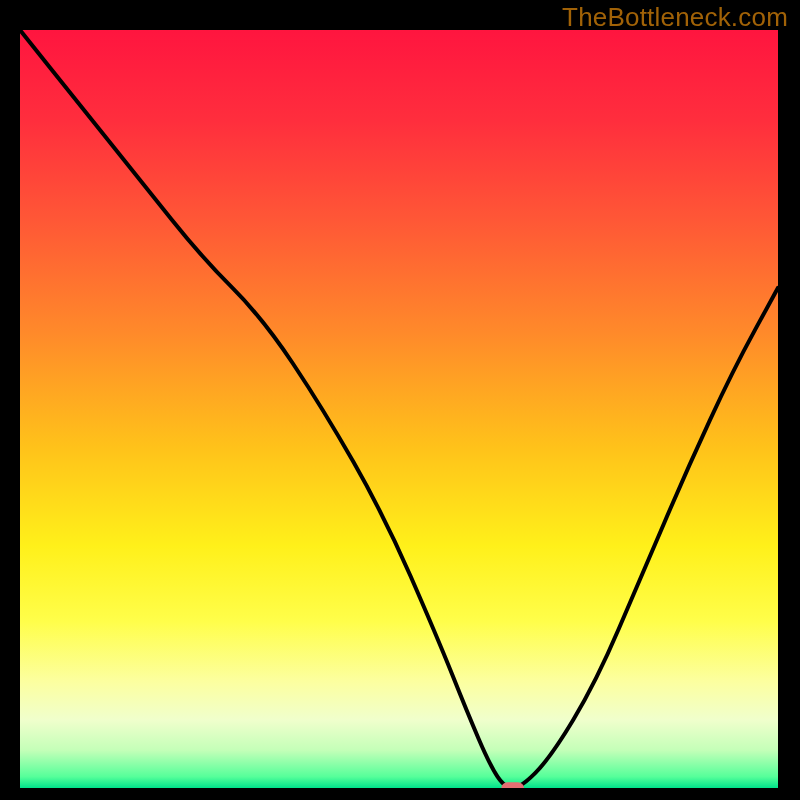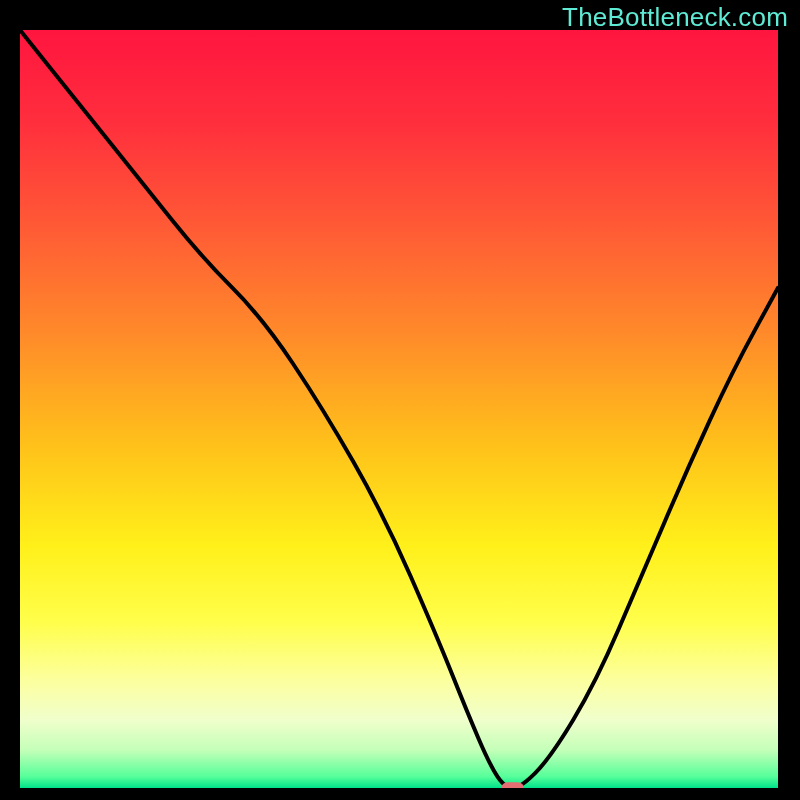--- a/index.html
+++ b/index.html
@@ -13,21 +13,21 @@
   }
   .container {
     position: relative;
     width: 800px;
     height: 800px;
   }
   .watermark {
     position: absolute;
     top: 2px;
     right: 12px;
-    color: #5eead4;
+    color: #a16207;
     font-size: 26px;
     font-weight: 400;
     letter-spacing: 0.2px;
     z-index: 10;
   }
   .plot-frame {
     position: absolute;
     left: 20px;
     top: 30px;
     width: 758px;

